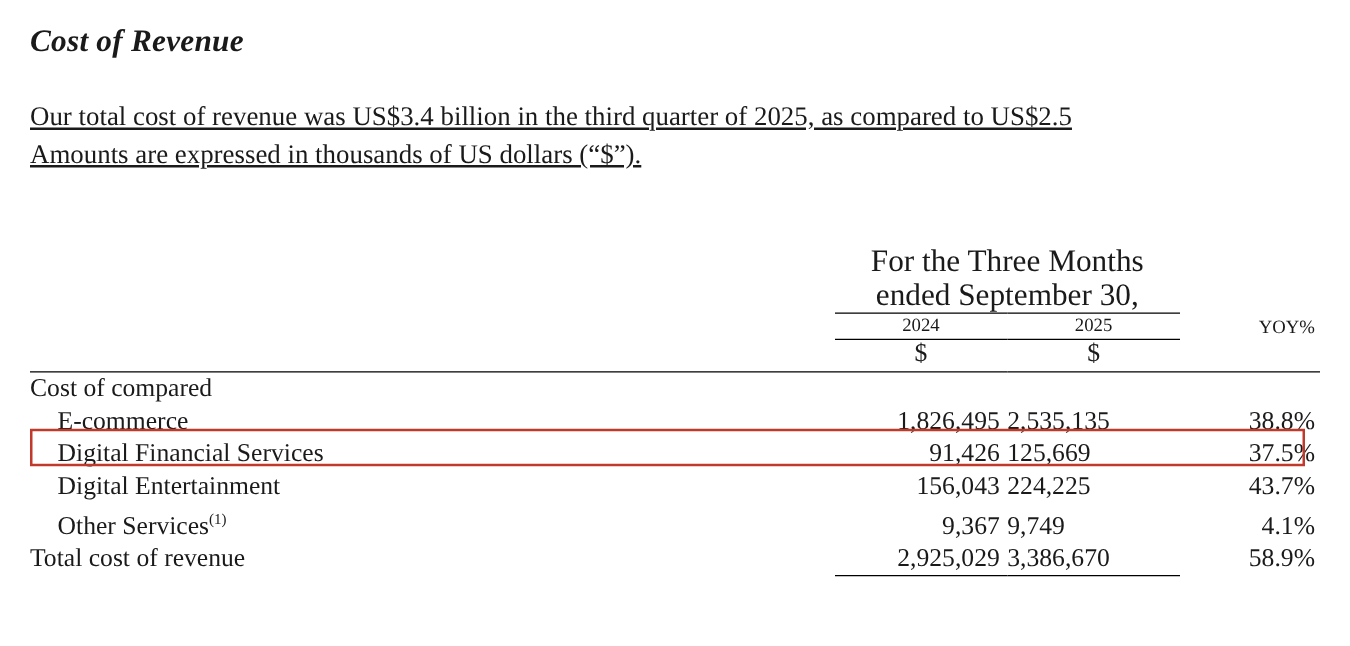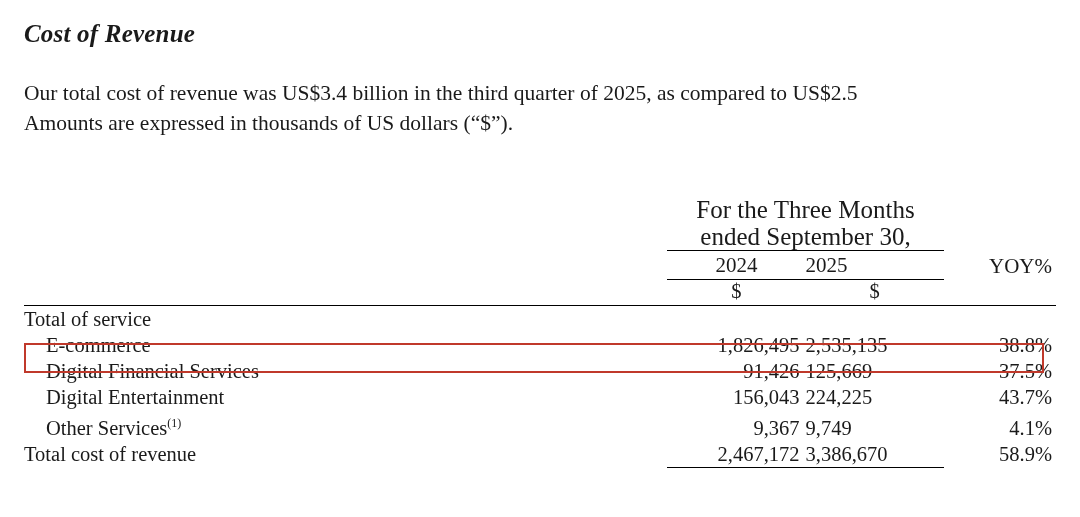--- a/index.html
+++ b/index.html
@@ -36,20 +36,21 @@
     top: 78px;
     width: 1030px;
     font-size: 21.5px;
     line-height: 30px;
     text-align: justify;
     text-justify: inter-word;
   }
   .body-text .line {
     display: block;
     white-space: nowrap;
+    text-decoration: underline;
   }
   .line-justify {
     display: flex;
     justify-content: space-between;
   }
   table.fin {
     position: absolute;
     left: 24px;
     top: 196px;
     width: 1032px;
@@ -62,21 +63,21 @@
     font-weight: normal;
   }
   .col-label { width: 640px; text-align: left; }
   .col-num   { width: 134px; text-align: right; padding-right: 6px !important; }
   .col-num2  { width: 134px; text-align: left; padding-right: 6px !important; }
   .col-yoy   { width: 110px; text-align: right; padding-right: 4px !important; }
 
   .hdr-center {
     text-align: center;
     font-weight: bold;
-    font-size: 21px;
+    font-size: 15px;
   }
   .hdr-span {
     text-align: center;
     font-weight: bold;
     font-size: 25px;
     line-height: 27px;
   }
   .rule-under {
     border-bottom: 1.6px solid #000;
   }
@@ -143,32 +144,32 @@
         <td class="col-yoy"></td>
       </tr>
       <tr>
         <td class="col-label"></td>
         <td class="hdr-span rule-under" colspan="2">ended September 30,</td>
         <td class="col-yoy"></td>
       </tr>
       <tr class="year-row">
         <td class="col-label"></td>
         <td class="col-num hdr-center rule-under" style="text-align:center;padding-right:0 !important;">2024</td>
-        <td class="col-num2 hdr-center rule-under" style="text-align:left;padding-right:0 !important;">2025</td>
+        <td class="col-num2 hdr-center rule-under" style="text-align:center;padding-right:0 !important;">2025</td>
         <td class="col-yoy hdr-center" style="text-align:right;">YOY%</td>
       </tr>
       <tr class="dollar-row">
         <td class="col-label"></td>
         <td class="col-num">$</td>
         <td class="col-num2">$</td>
         <td class="col-yoy"></td>
       </tr>
 
       <tr class="data-row topline">
-        <td class="col-label">Total of service</td>
+        <td class="col-label">Cost of compared</td>
         <td class="col-num"></td>
         <td class="col-num2"></td>
         <td class="col-yoy"></td>
       </tr>
 
       <tr class="data-row">
         <td class="col-label indent"><span>E-commerce</span></td>
         <td class="col-num">1,826,495</td>
         <td class="col-num2">2,535,135</td>
         <td class="col-yoy">38.8%</td>
@@ -191,21 +192,21 @@
       <tr class="data-row">
         <td class="col-label indent"><span>Other Services</span><span class="sup">(1)</span></td>
         <td class="col-num">9,367</td>
         <td class="col-num2">9,749</td>
         <td class="col-yoy">4.1%</td>
       </tr>
 
 
       <tr class="data-row">
         <td class="col-label"><span>Total cost of revenue</span></td>
-        <td class="col-num rule-under">2,467,172</td>
+        <td class="col-num rule-under">2,925,029</td>
         <td class="col-num2 rule-under">3,386,670</td>
         <td class="col-yoy">58.9%</td>
       </tr>
     </tbody>
   </table>
 
   <div class="highlight-box" style="border-color: rgb(192, 57, 43);"></div>
 
 </div>
 

